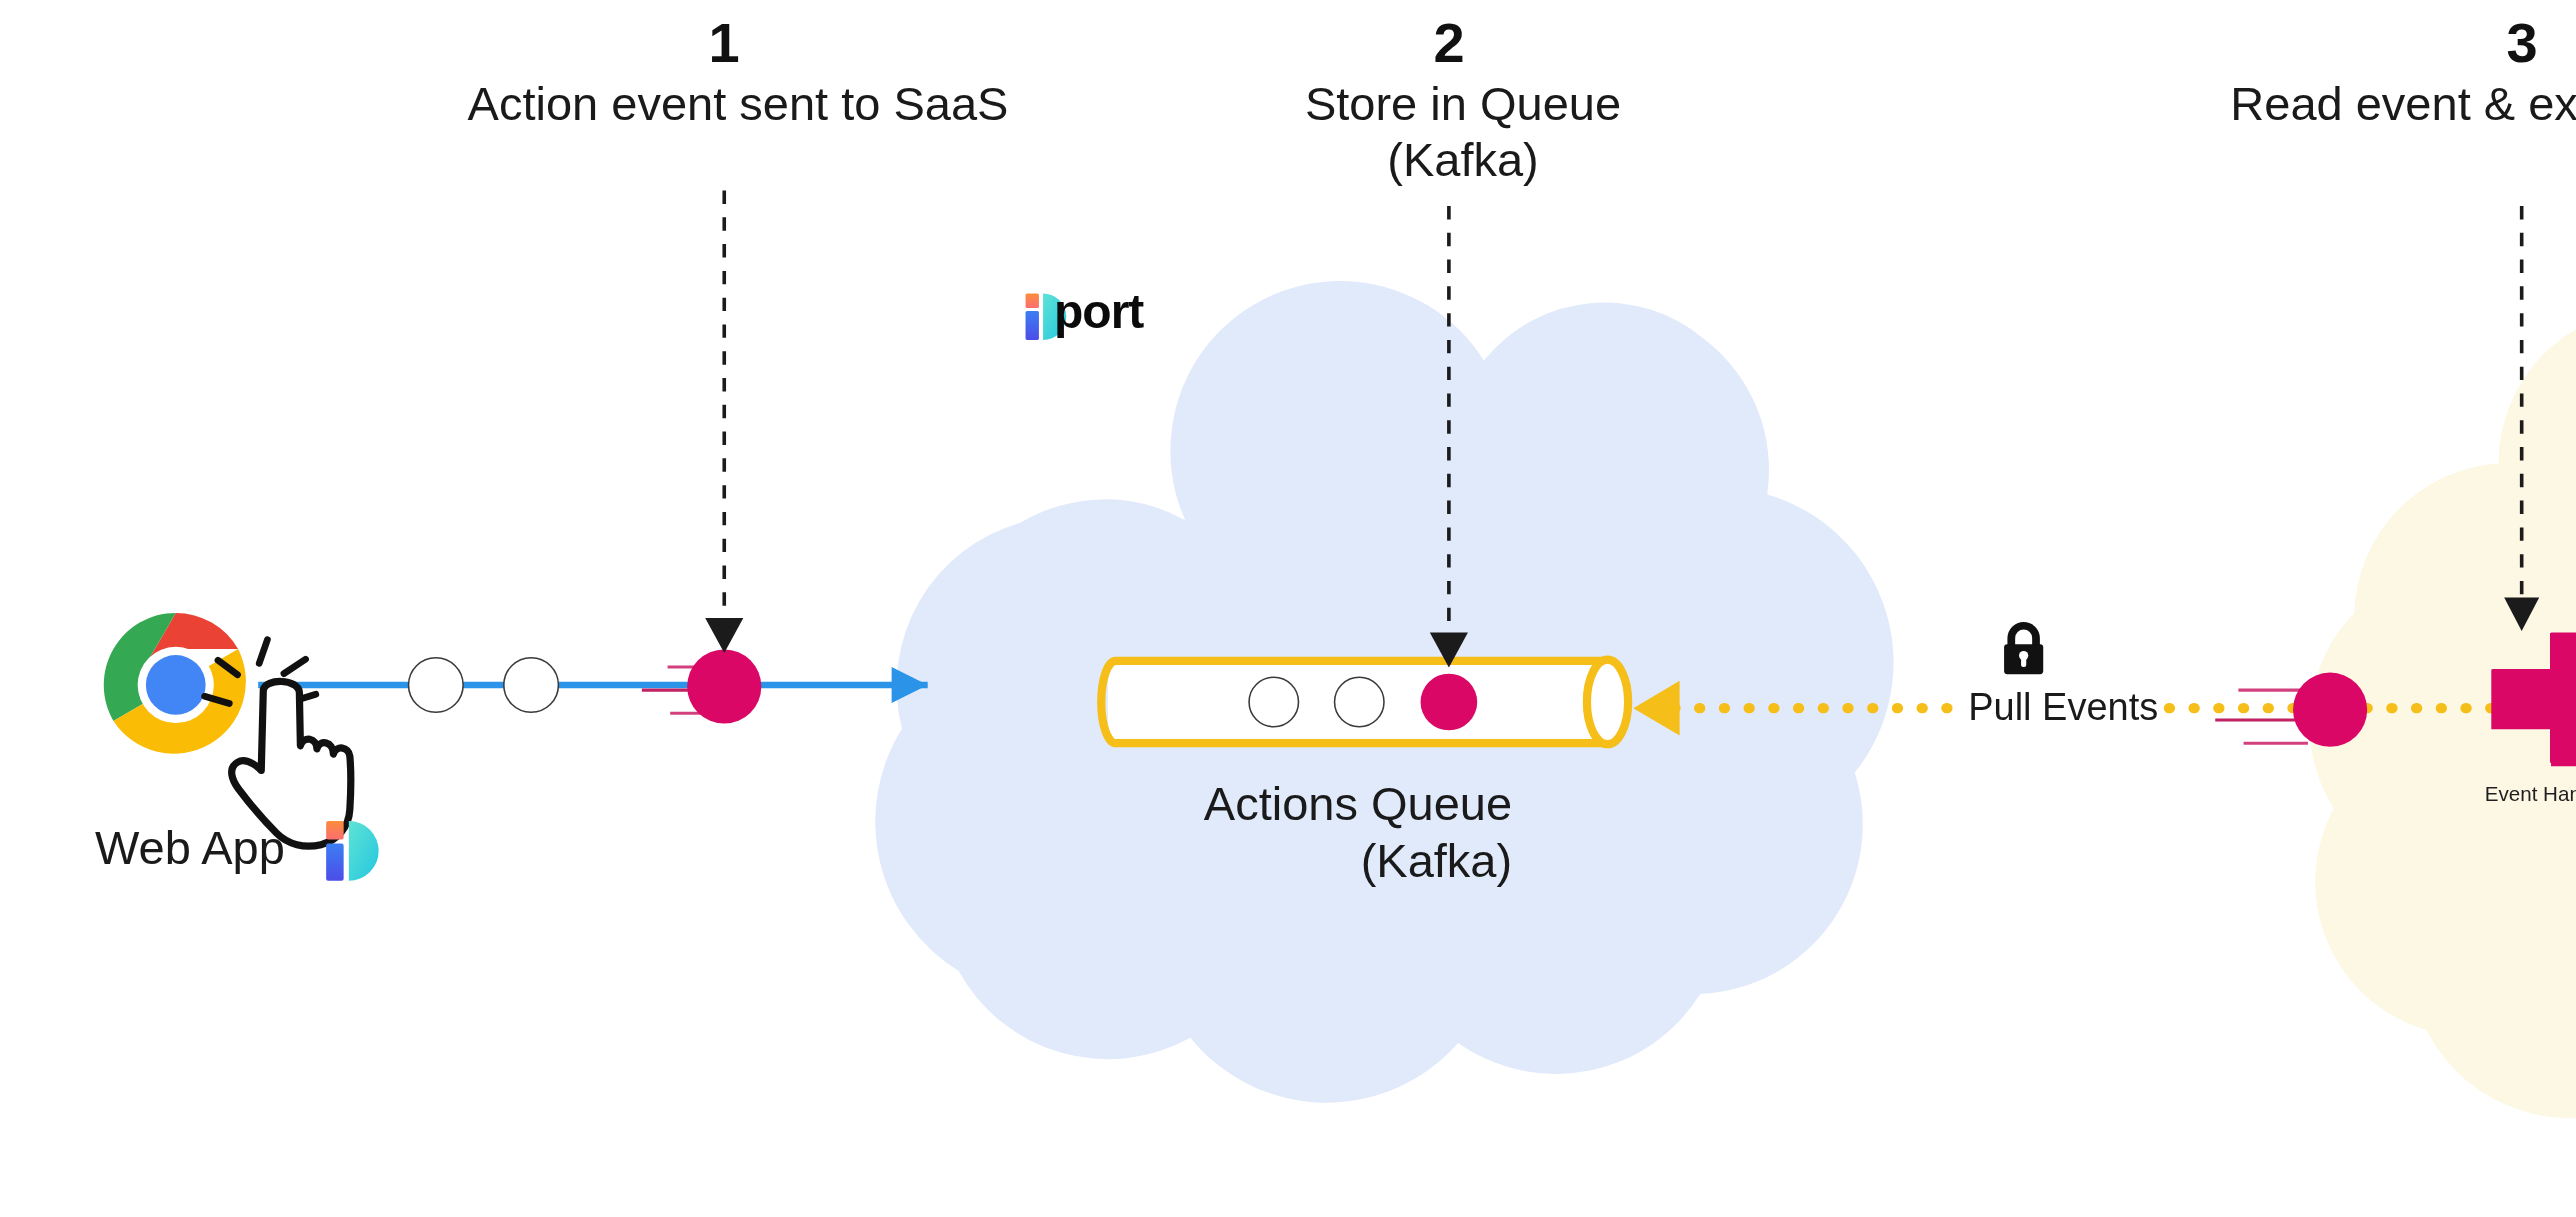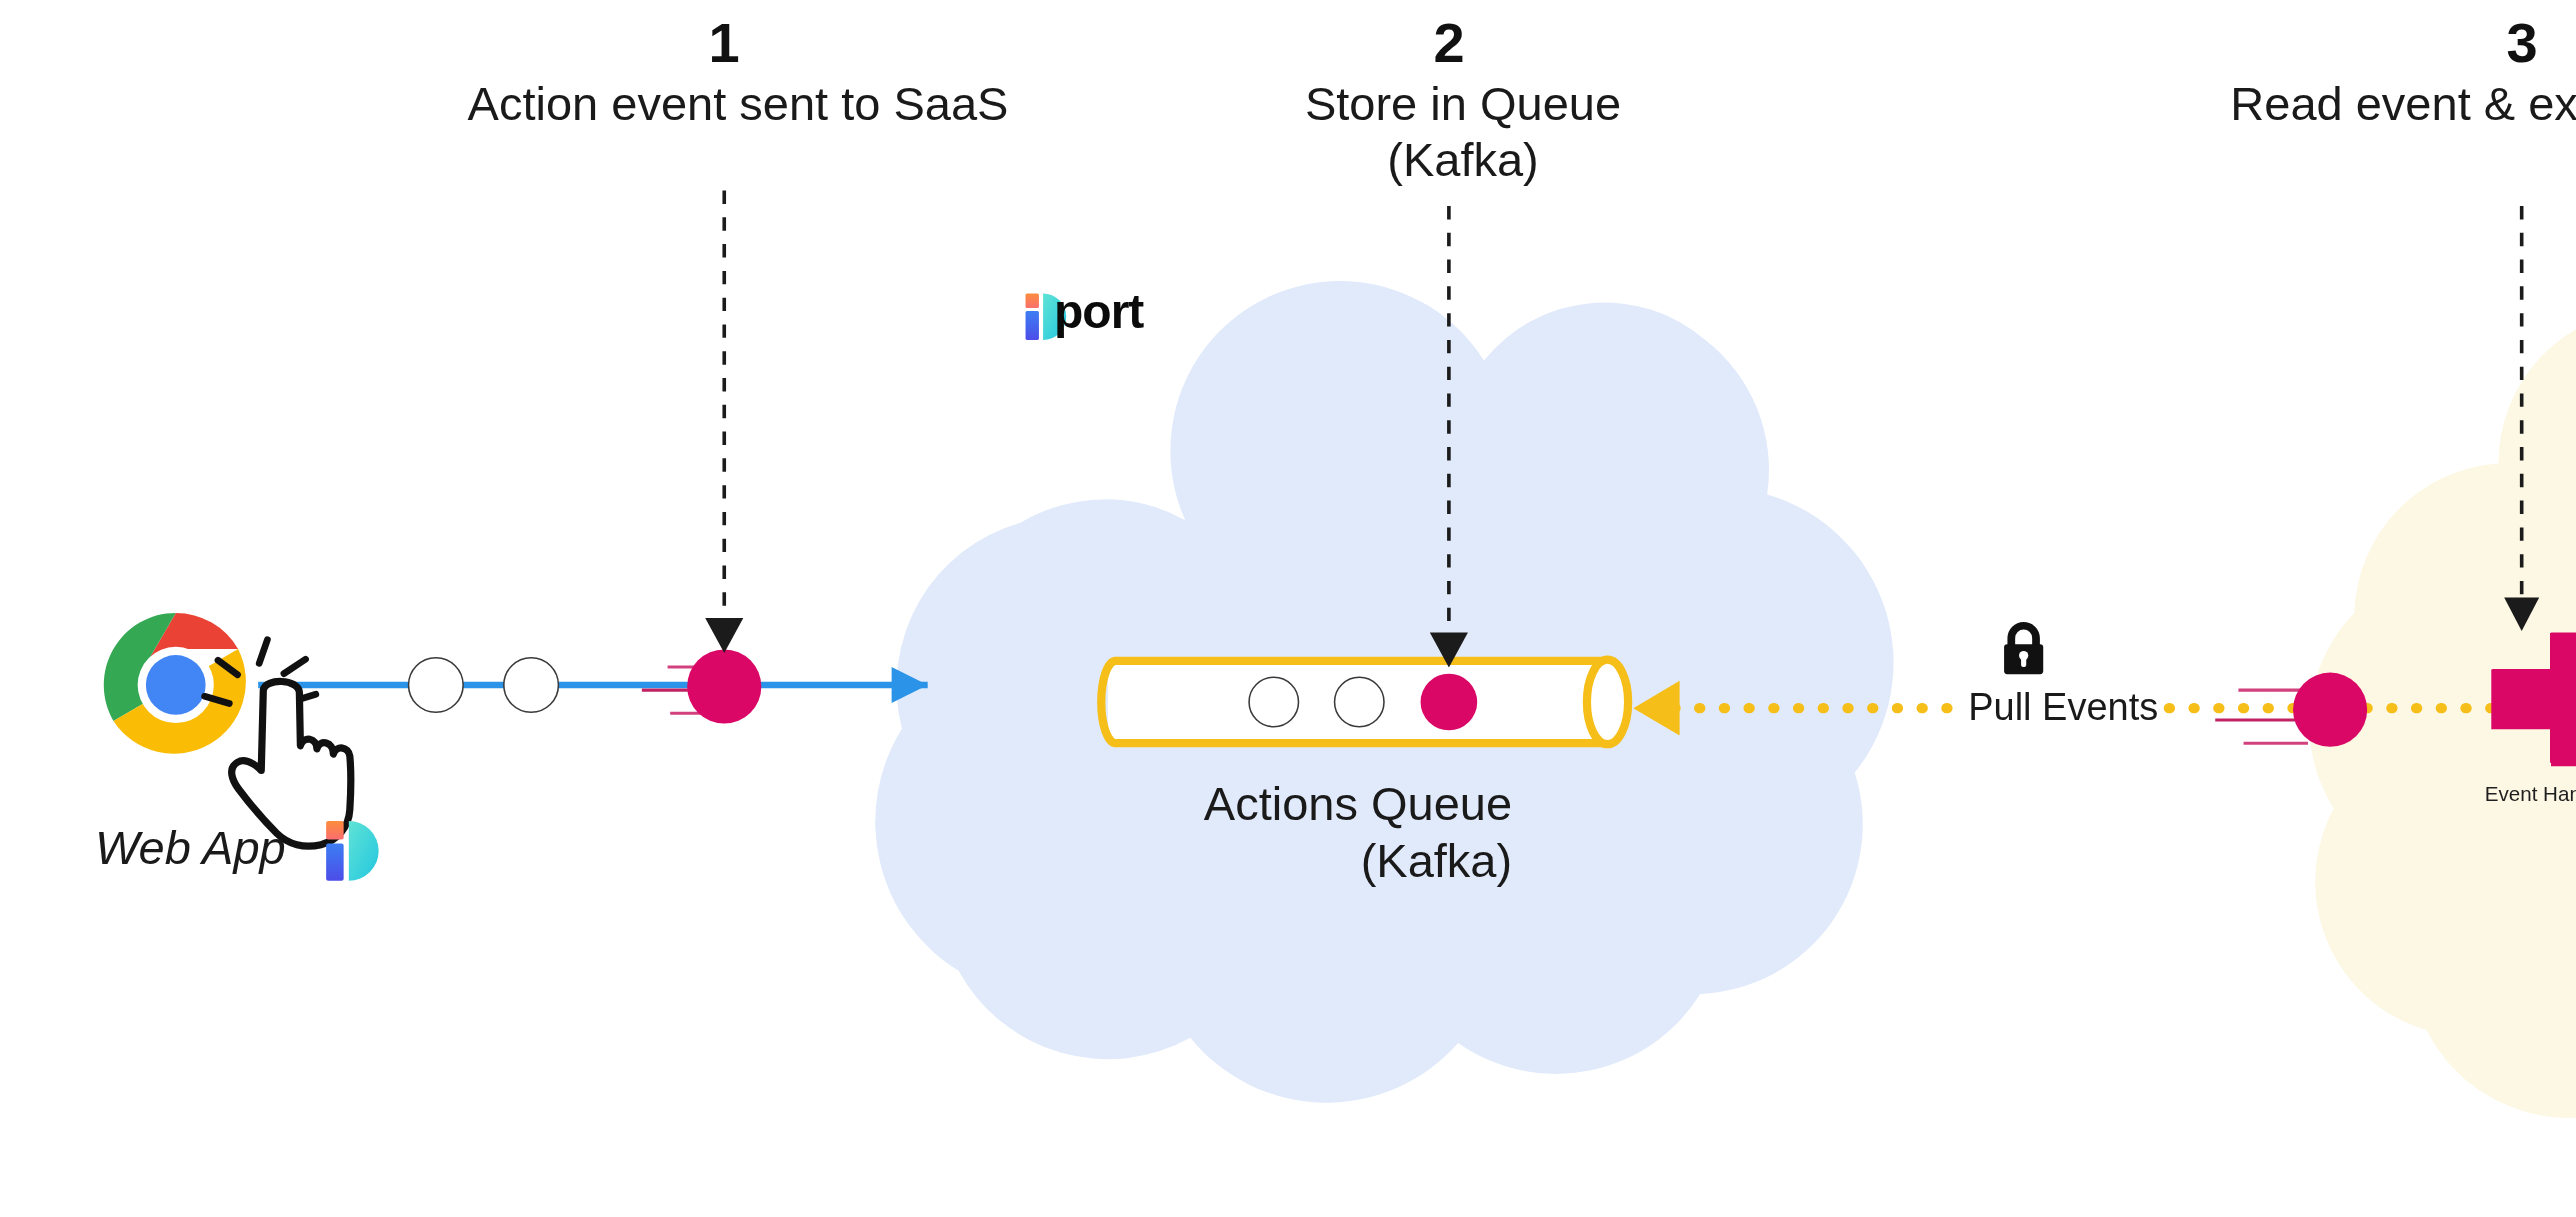--- a/index.html
+++ b/index.html
@@ -388,21 +388,21 @@
       <div class="step-label">(Kafka)</div>
     </div>
 
     <div class="step" style="left:2522px;top:10.3px;transform:translateX(-50%);">
       <div class="step-num">3</div>
       <div class="step-label">Read event &amp; execute runner</div>
     </div>
 
     <div class="port-word" style="left:1054px;top:284px;">port</div>
 
-    <div class="webapp-label" style="left:95px;top:820px;font-style:italic;">Web App</div>
+    <div class="webapp-label" style="left:95px;top:820px;">Web App</div>
 
     <div class="caption" style="left:1358px;top:775px;transform:translateX(-50%);">
       <div>Actions Queue</div>
       <div>(Kafka)</div>
     </div>
 
     <div class="pull-label" style="left:1963px;top:686px;">Pull Events</div>
 
     <div class="tiny-caption" style="left:2550px;top:782px;transform:translateX(-50%);">Event Handler</div>
 

